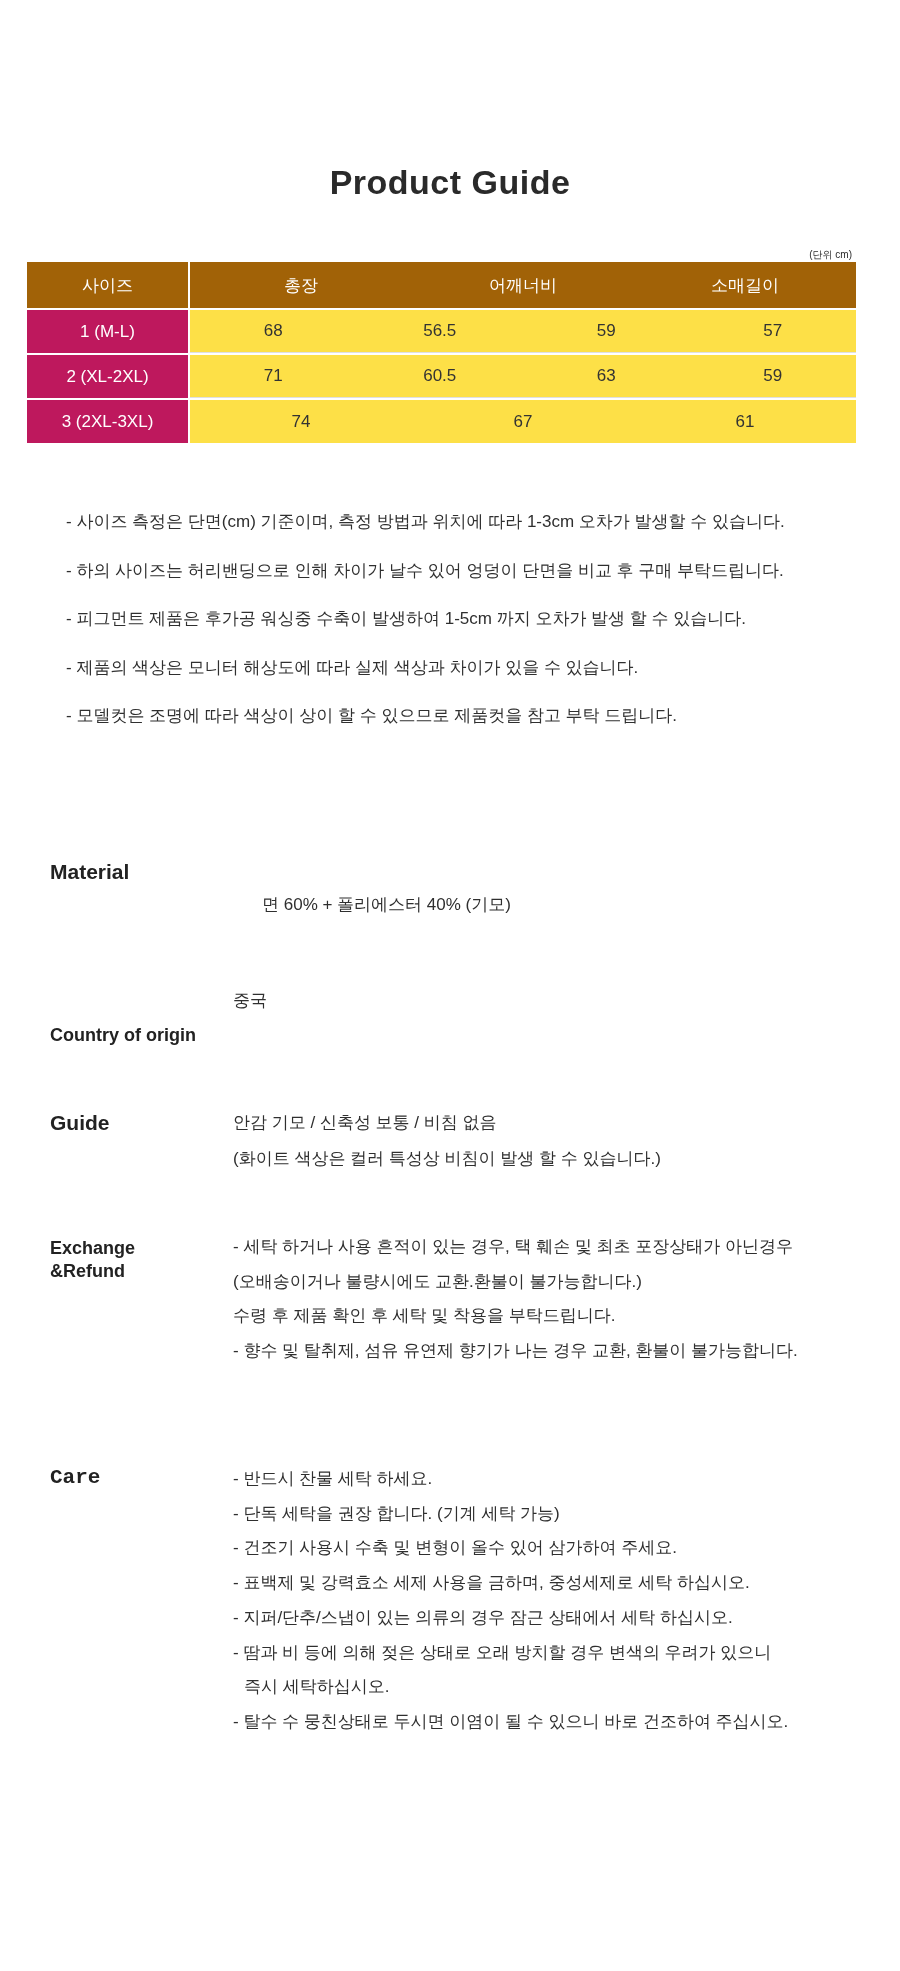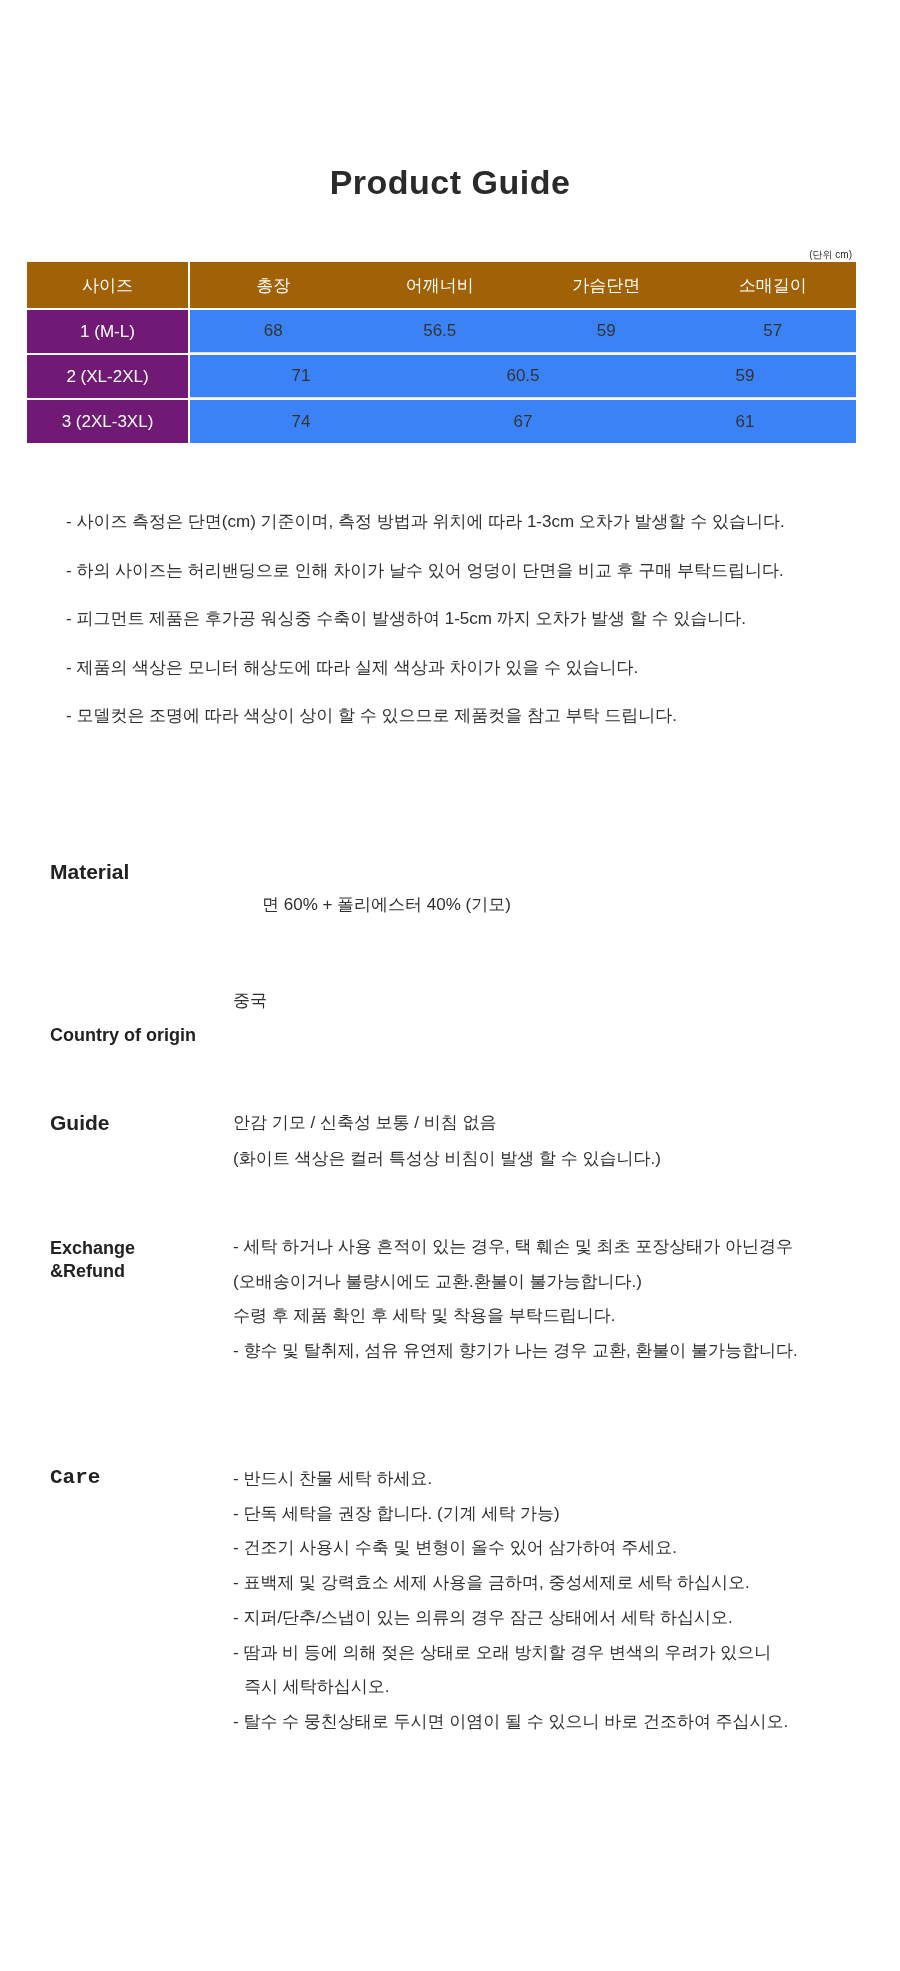--- a/index.html
+++ b/index.html
@@ -49,27 +49,27 @@
     display: flex;
     align-items: center;
     justify-content: center;
     font-size: 17px;
     box-sizing: border-box;
   }
   .c0 {
     width: 161px;
     flex: 0 0 161px;
     margin-right: 2px;
-    background: #701a75;
+    background: #be185d;
     color: #ffffff;
   }
   .cv { flex: 1 1 0; }
   .t-row.head .cell { height: 46px; background: #a16207; color: #ffffff; }
   .t-row.body .cell { height: 43px; }
-  .t-row.body .cv { background: #3b82f6; color: #333333; }
+  .t-row.body .cv { background: #fde047; color: #333333; }
   .t-row.body.sep .cv { border-bottom: 1px solid #e0e0e0; }
 
   
   .notes {
     position: absolute;
     top: 492px;
     left: 54px;
     right: 30px;
     font-size: 17px;
     color: #2f2f2f;
@@ -119,34 +119,34 @@
 
 <div class="page-title">Product Guide</div>
 
 <div class="unit-label">(단위 cm)</div>
 
 <div class="size-table">
   <div class="t-row head">
     <div class="cell c0">사이즈</div>
     <div class="cell cv">총장</div>
     <div class="cell cv">어깨너비</div>
-    <div class="cell cv">가슴단면</div>
     <div class="cell cv">소매길이</div>
   </div>
   <div class="t-row body sep">
     <div class="cell c0">1 (M-L)</div>
     <div class="cell cv">68</div>
     <div class="cell cv">56.5</div>
     <div class="cell cv">59</div>
     <div class="cell cv">57</div>
   </div>
   <div class="t-row body sep">
     <div class="cell c0">2 (XL-2XL)</div>
     <div class="cell cv">71</div>
     <div class="cell cv">60.5</div>
+    <div class="cell cv">63</div>
     <div class="cell cv">59</div>
   </div>
   <div class="t-row body">
     <div class="cell c0">3 (2XL-3XL)</div>
     <div class="cell cv">74</div>
     <div class="cell cv">67</div>
     <div class="cell cv">61</div>
   </div>
 </div>
 

